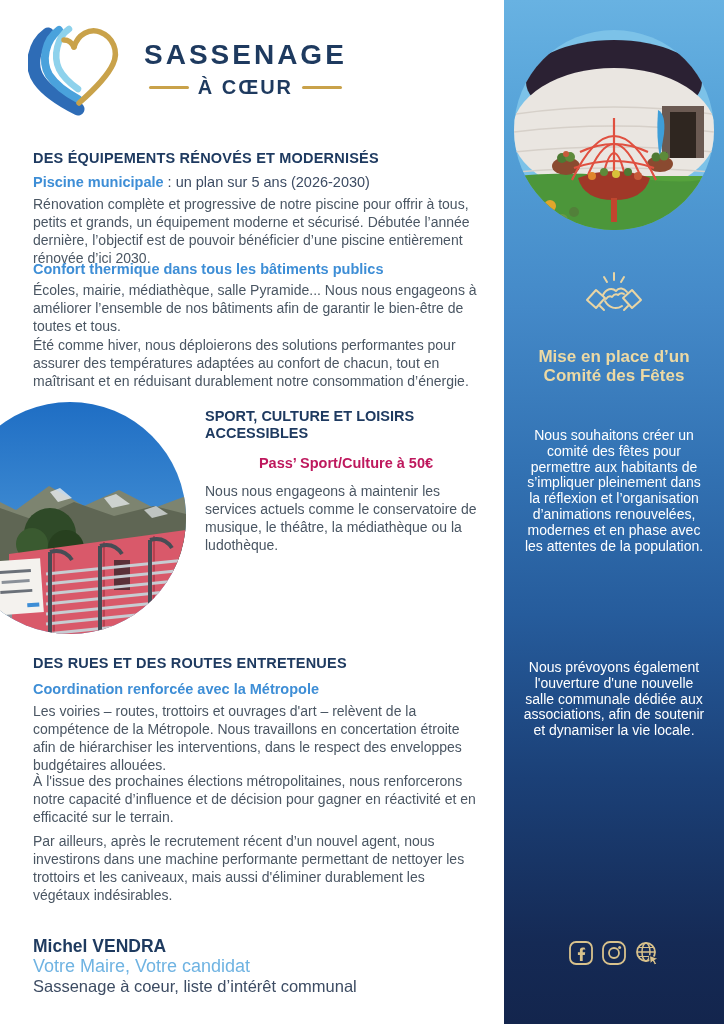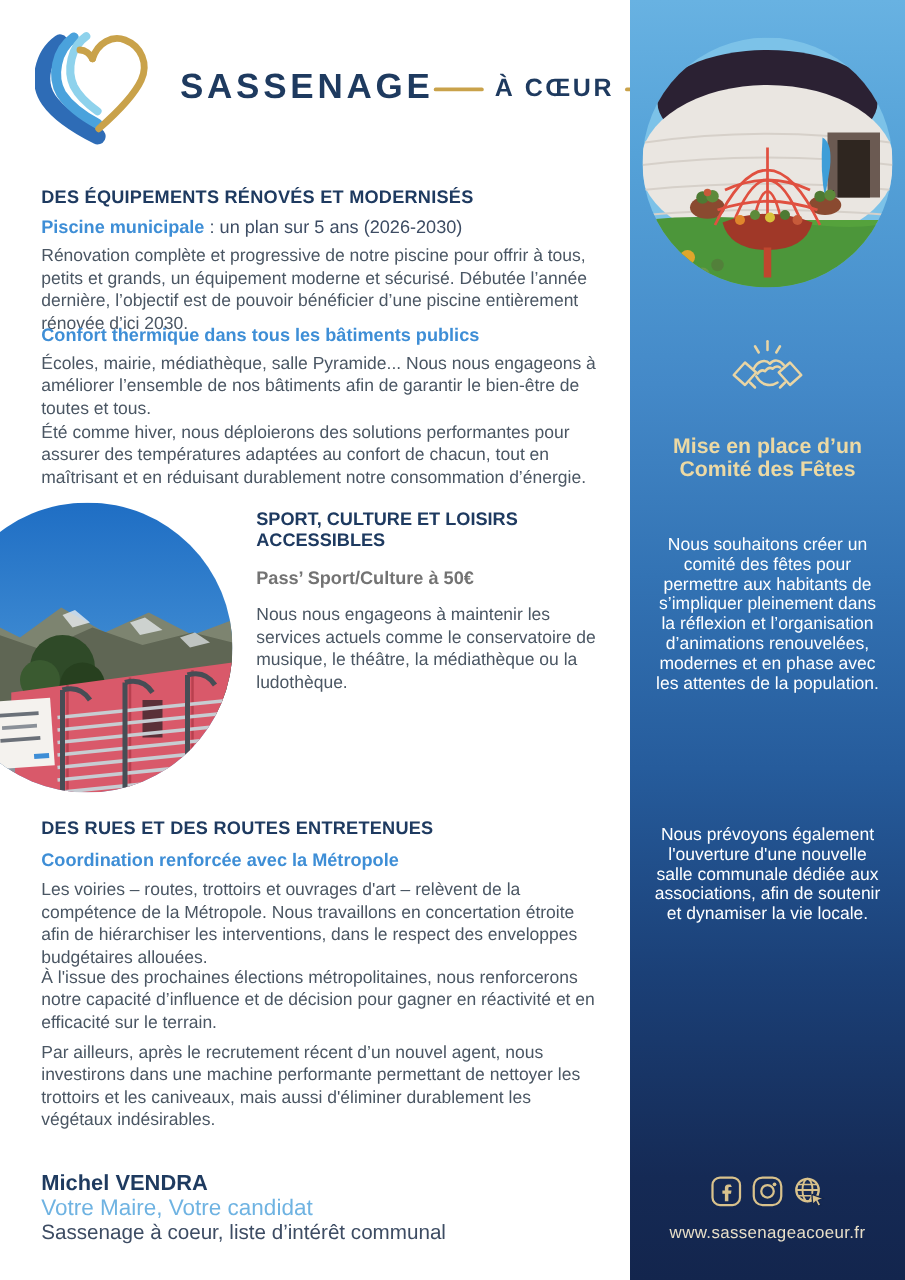--- a/index.html
+++ b/index.html
@@ -4,37 +4,37 @@
 <style>
   html,body{margin:0;padding:0;background:#ffffff;}
   .page{
     position:relative;width:724px;height:1024px;background:#ffffff;
     font-family:"Liberation Sans",sans-serif;overflow:hidden;
     -webkit-font-smoothing:antialiased;
   }
   
   .logo{position:absolute;left:28px;top:20px;display:flex;align-items:center;gap:16px;}
   .logo-heart{width:100px;height:104px;}
-  .logo-text{display:flex;flex-direction:row;align-items:center;margin-top:-6px;}
+  .logo-text{display:flex;flex-direction:column;align-items:center;margin-top:-6px;}
   .logo-title{font-size:28px;font-weight:bold;color:#1e3a5f;letter-spacing:3px;}
   .logo-sub-row{display:flex;align-items:center;gap:9px;margin-top:5px;}
   .logo-dash{width:40px;height:3px;background:#c9a24a;border-radius:2px;}
   .logo-subtitle{font-size:20px;font-weight:bold;color:#1e3a5f;letter-spacing:2px;}
   
   .abs{position:absolute;}
   .h-section{left:33px;width:455px;font-size:14.5px;font-weight:bold;color:#1e3a60;letter-spacing:.2px;line-height:17px;}
   .subhead{left:33px;width:455px;font-size:14.5px;font-weight:bold;line-height:17px;}
   .subhead .accent{color:#3e8ed6;}
   .subhead .rest{color:#3d4c63;font-weight:normal;}
   .body-p{left:33px;width:452px;font-size:14px;line-height:18px;color:#4a5663;}
   
   .photo-circle-left{position:absolute;left:-46px;top:402px;width:232px;height:232px;border-radius:50%;overflow:hidden;}
   .sport-col{position:absolute;left:205px;top:408px;width:282px;}
   .sport-col .h-inline{font-size:14.5px;font-weight:bold;color:#1e3a60;line-height:17px;}
-  .sport-col .sub-inline{font-size:14.5px;font-weight:bold;color:#737373;margin-top:13px;}
+  .sport-col .sub-inline{font-size:14.5px;font-weight:bold;color:#be185d;margin-top:13px;text-align:center;}
   .sport-col .p-inline{font-size:14px;line-height:18px;color:#4a5663;margin-top:10px;}
   
   .signature{position:absolute;left:33px;top:936px;}
   .sig-name{font-size:17.5px;font-weight:bold;color:#1e3a5f;line-height:20px;}
   .sig-role{font-size:18px;color:#6fb3e2;line-height:20px;}
   .sig-list{font-size:16.5px;color:#3d4c63;line-height:20px;}
   
   .sidebar{
     position:absolute;left:504px;top:0;width:220px;height:1024px;
     background:linear-gradient(180deg,#68b2e2 0%,#55a2d8 12%,#4489c8 30%,#3373b4 45%,#265c9c 60%,#1b4077 76%,#152a55 92%,#13254d 100%);
@@ -234,16 +234,15 @@
         <circle cx="18.6" cy="7.4" r="1.5" fill="#d9c28c"></circle>
       </svg>
       <svg class="social-icon" viewBox="0 0 26 26">
         <circle cx="12" cy="12" r="9" fill="none" stroke="#d9c28c" stroke-width="1.8"></circle>
         <ellipse cx="12" cy="12" rx="4" ry="9" fill="none" stroke="#d9c28c" stroke-width="1.5"></ellipse>
         <line x1="3" y1="12" x2="21" y2="12" stroke="#d9c28c" stroke-width="1.5"></line>
         <path d="M4.6,7.5 h14.8 M4.6,16.5 h14.8" stroke="#d9c28c" stroke-width="1.2" fill="none"></path>
         <polygon points="15.5,15.5 24.5,18.8 20.7,20.2 22.6,23.8 20.5,25 18.7,21.3 16.2,23.6" fill="#d9c28c" stroke="#13254d" stroke-width="1"></polygon>
       </svg>
     </div>
-    <div class="side-url">www.sassenageacoeur.fr</div>
   </div>
 
 </div>
 
 </body></html>

